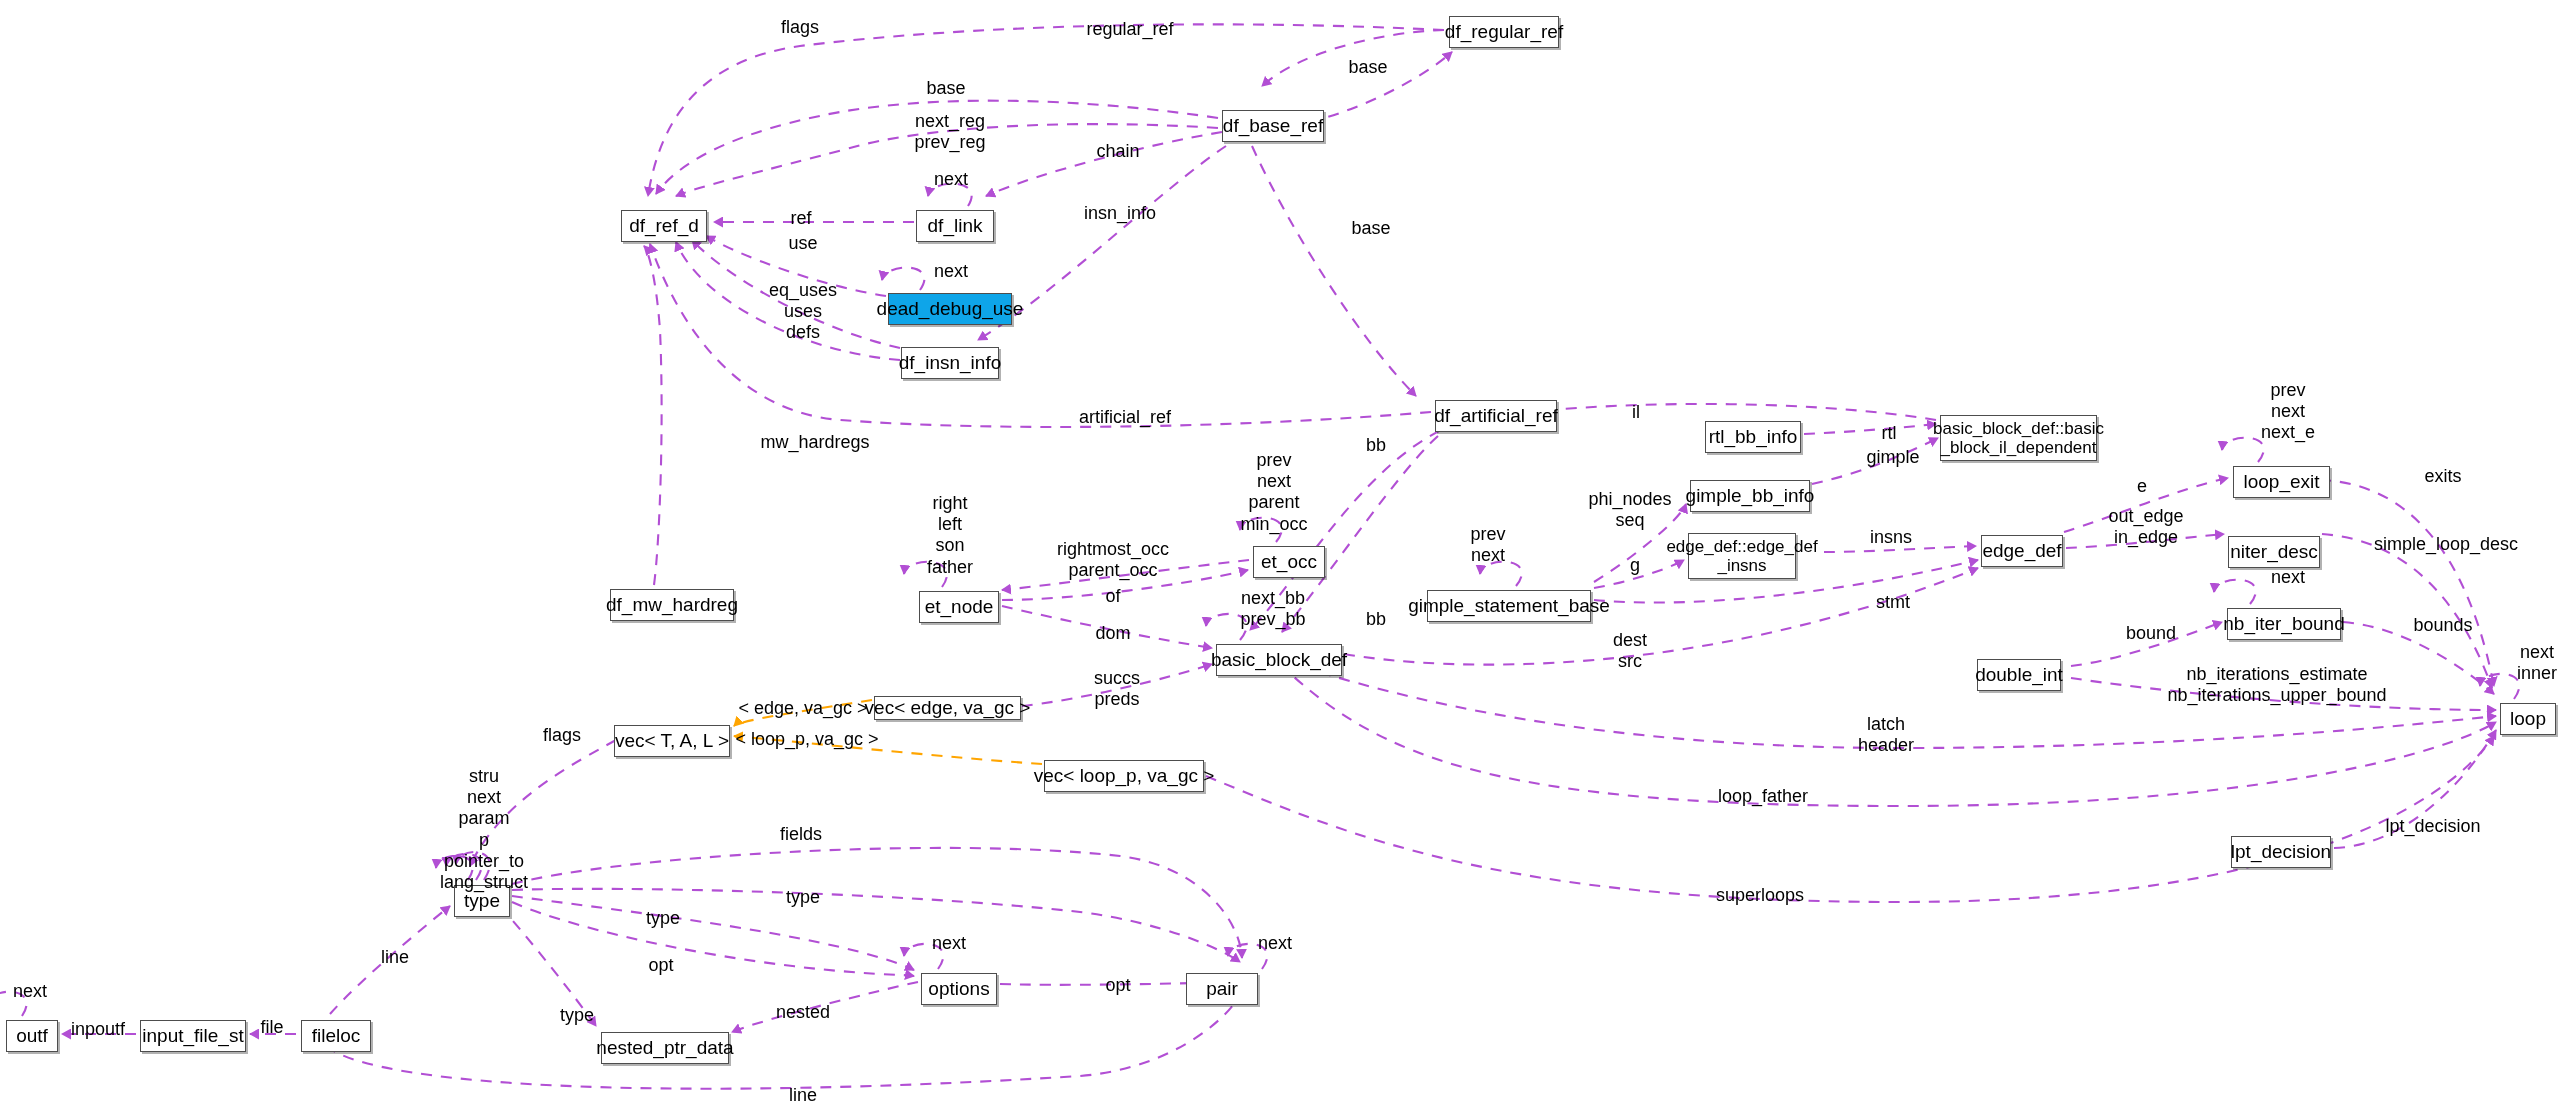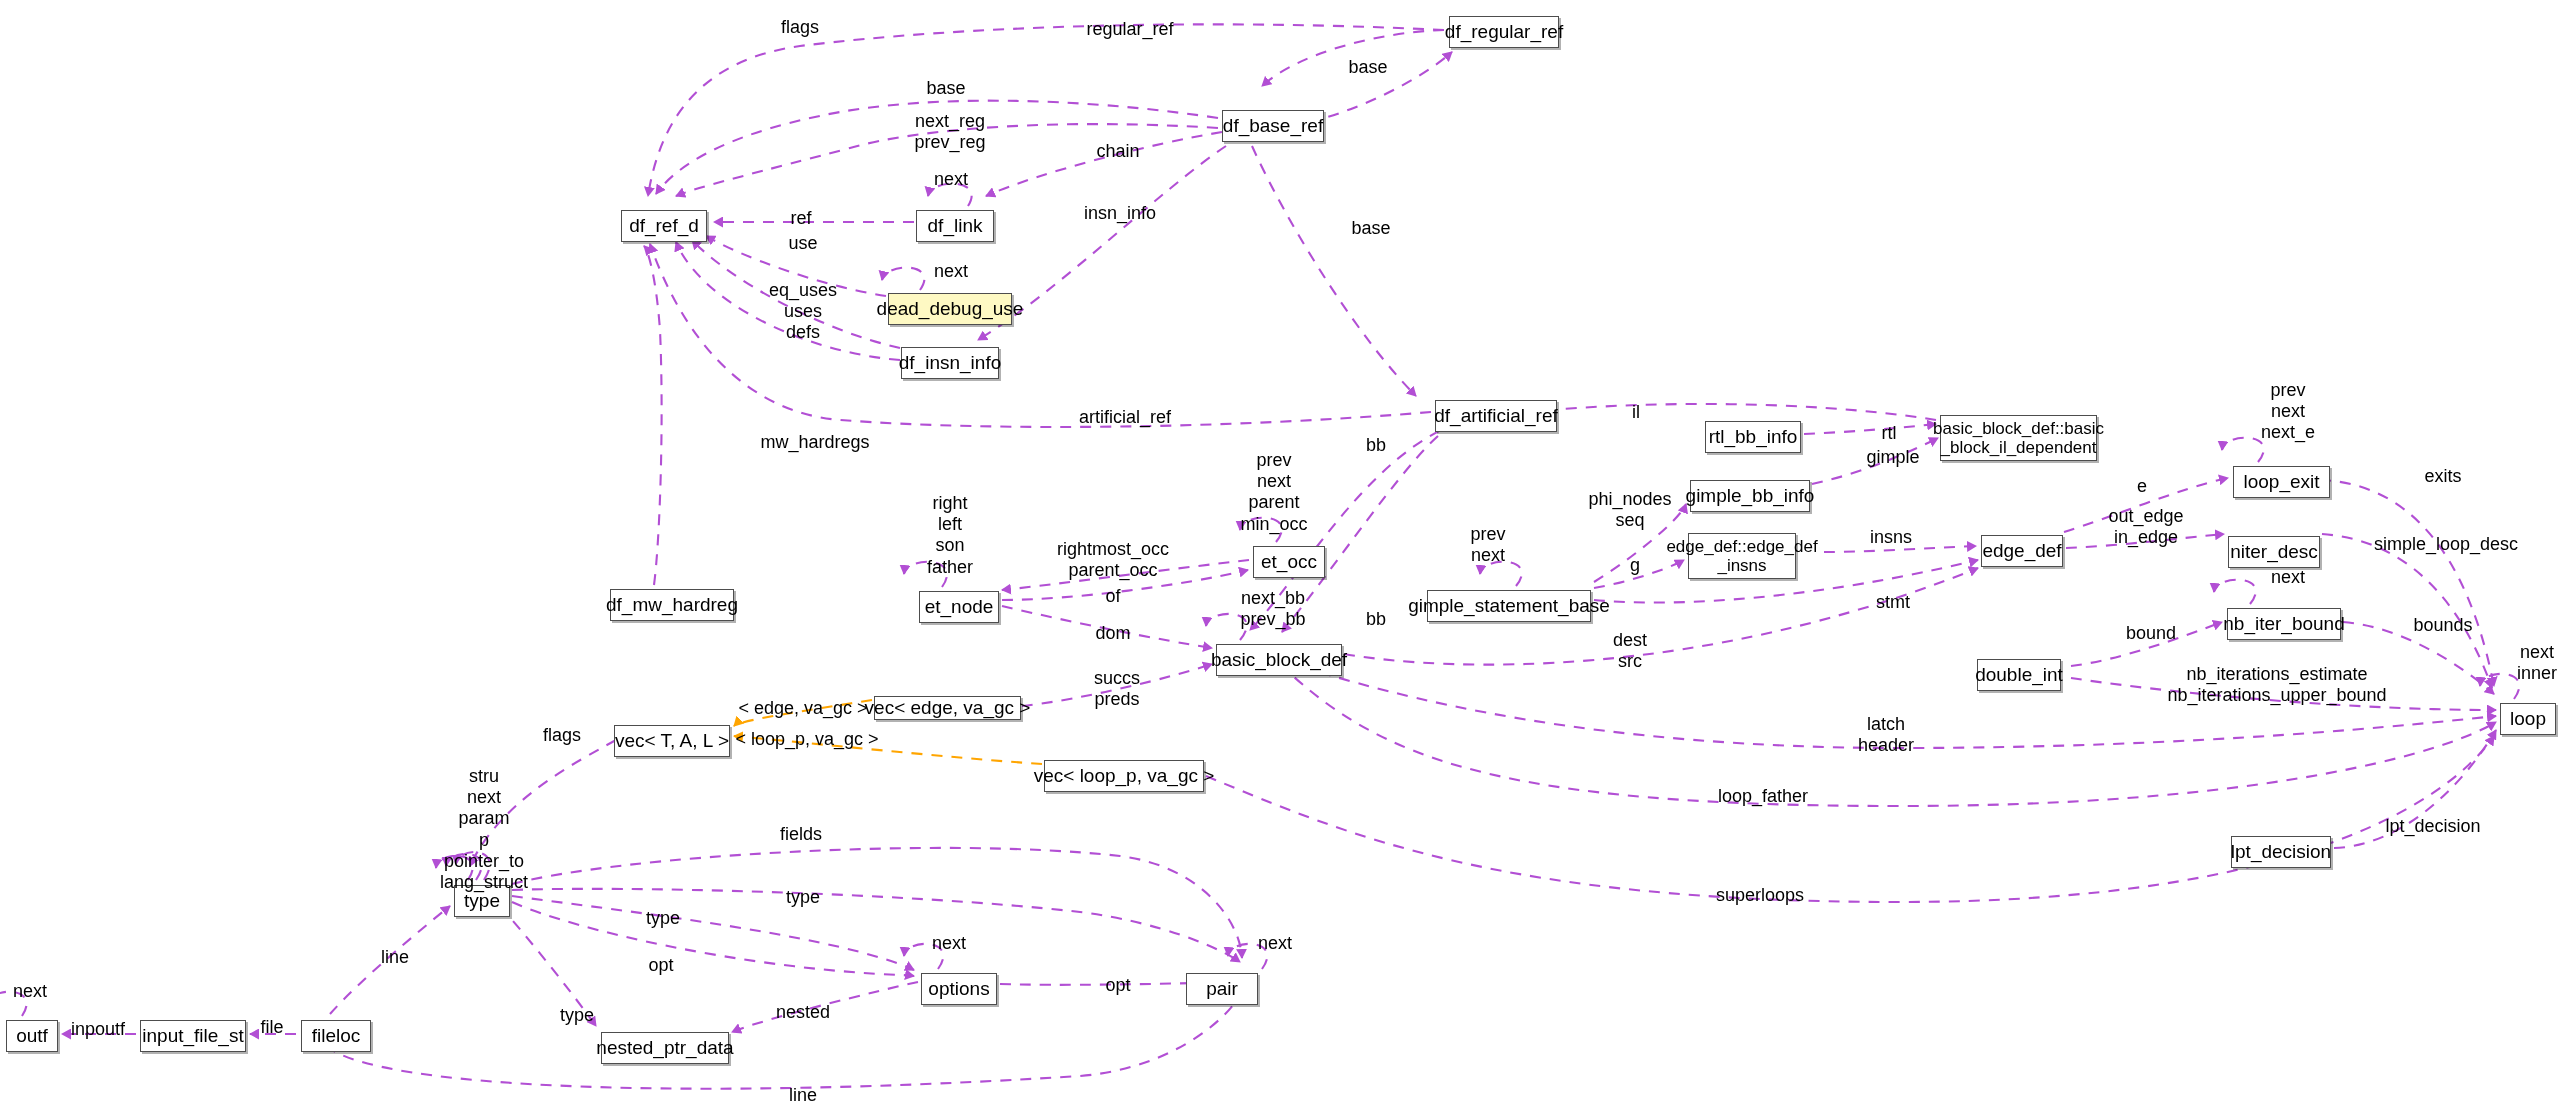--- a/index.html
+++ b/index.html
@@ -4,21 +4,21 @@
 <style>
   html,body{margin:0;padding:0;background:#ffffff;}
   #canvas{position:relative;width:2571px;height:1107px;background:#ffffff;
           font-family:"Liberation Sans","DejaVu Sans",sans-serif;overflow:hidden;}
   #edges{position:absolute;left:0;top:0;width:2571px;height:1107px;}
   .node{position:absolute;box-sizing:border-box;border:1.6px solid #4d4d4d;
         background:#ffffff;color:#000000;font-size:19px;line-height:1.12;
         display:flex;align-items:center;justify-content:center;text-align:center;
         white-space:pre;padding:0 7px;
         box-shadow:2px 2px 0 rgba(0,0,0,0.30);}
-  .node.shaded{background:#fef9c3;}
+  .node.shaded{background:#0ea5e9;}
   .elabel{position:absolute;font-size:18px;color:#000000;line-height:1.18;
           white-space:pre;text-align:center;transform:translate(-50%,-50%);}
 </style>
 </head>
 <body>
 
 <div id="canvas">
   <svg id="edges" viewBox="0 0 2571 1107" xmlns="http://www.w3.org/2000/svg">
     <defs>
       <marker id="ah" markerWidth="11" markerHeight="11" refX="9" refY="5.5" orient="auto" markerUnits="userSpaceOnUse">

